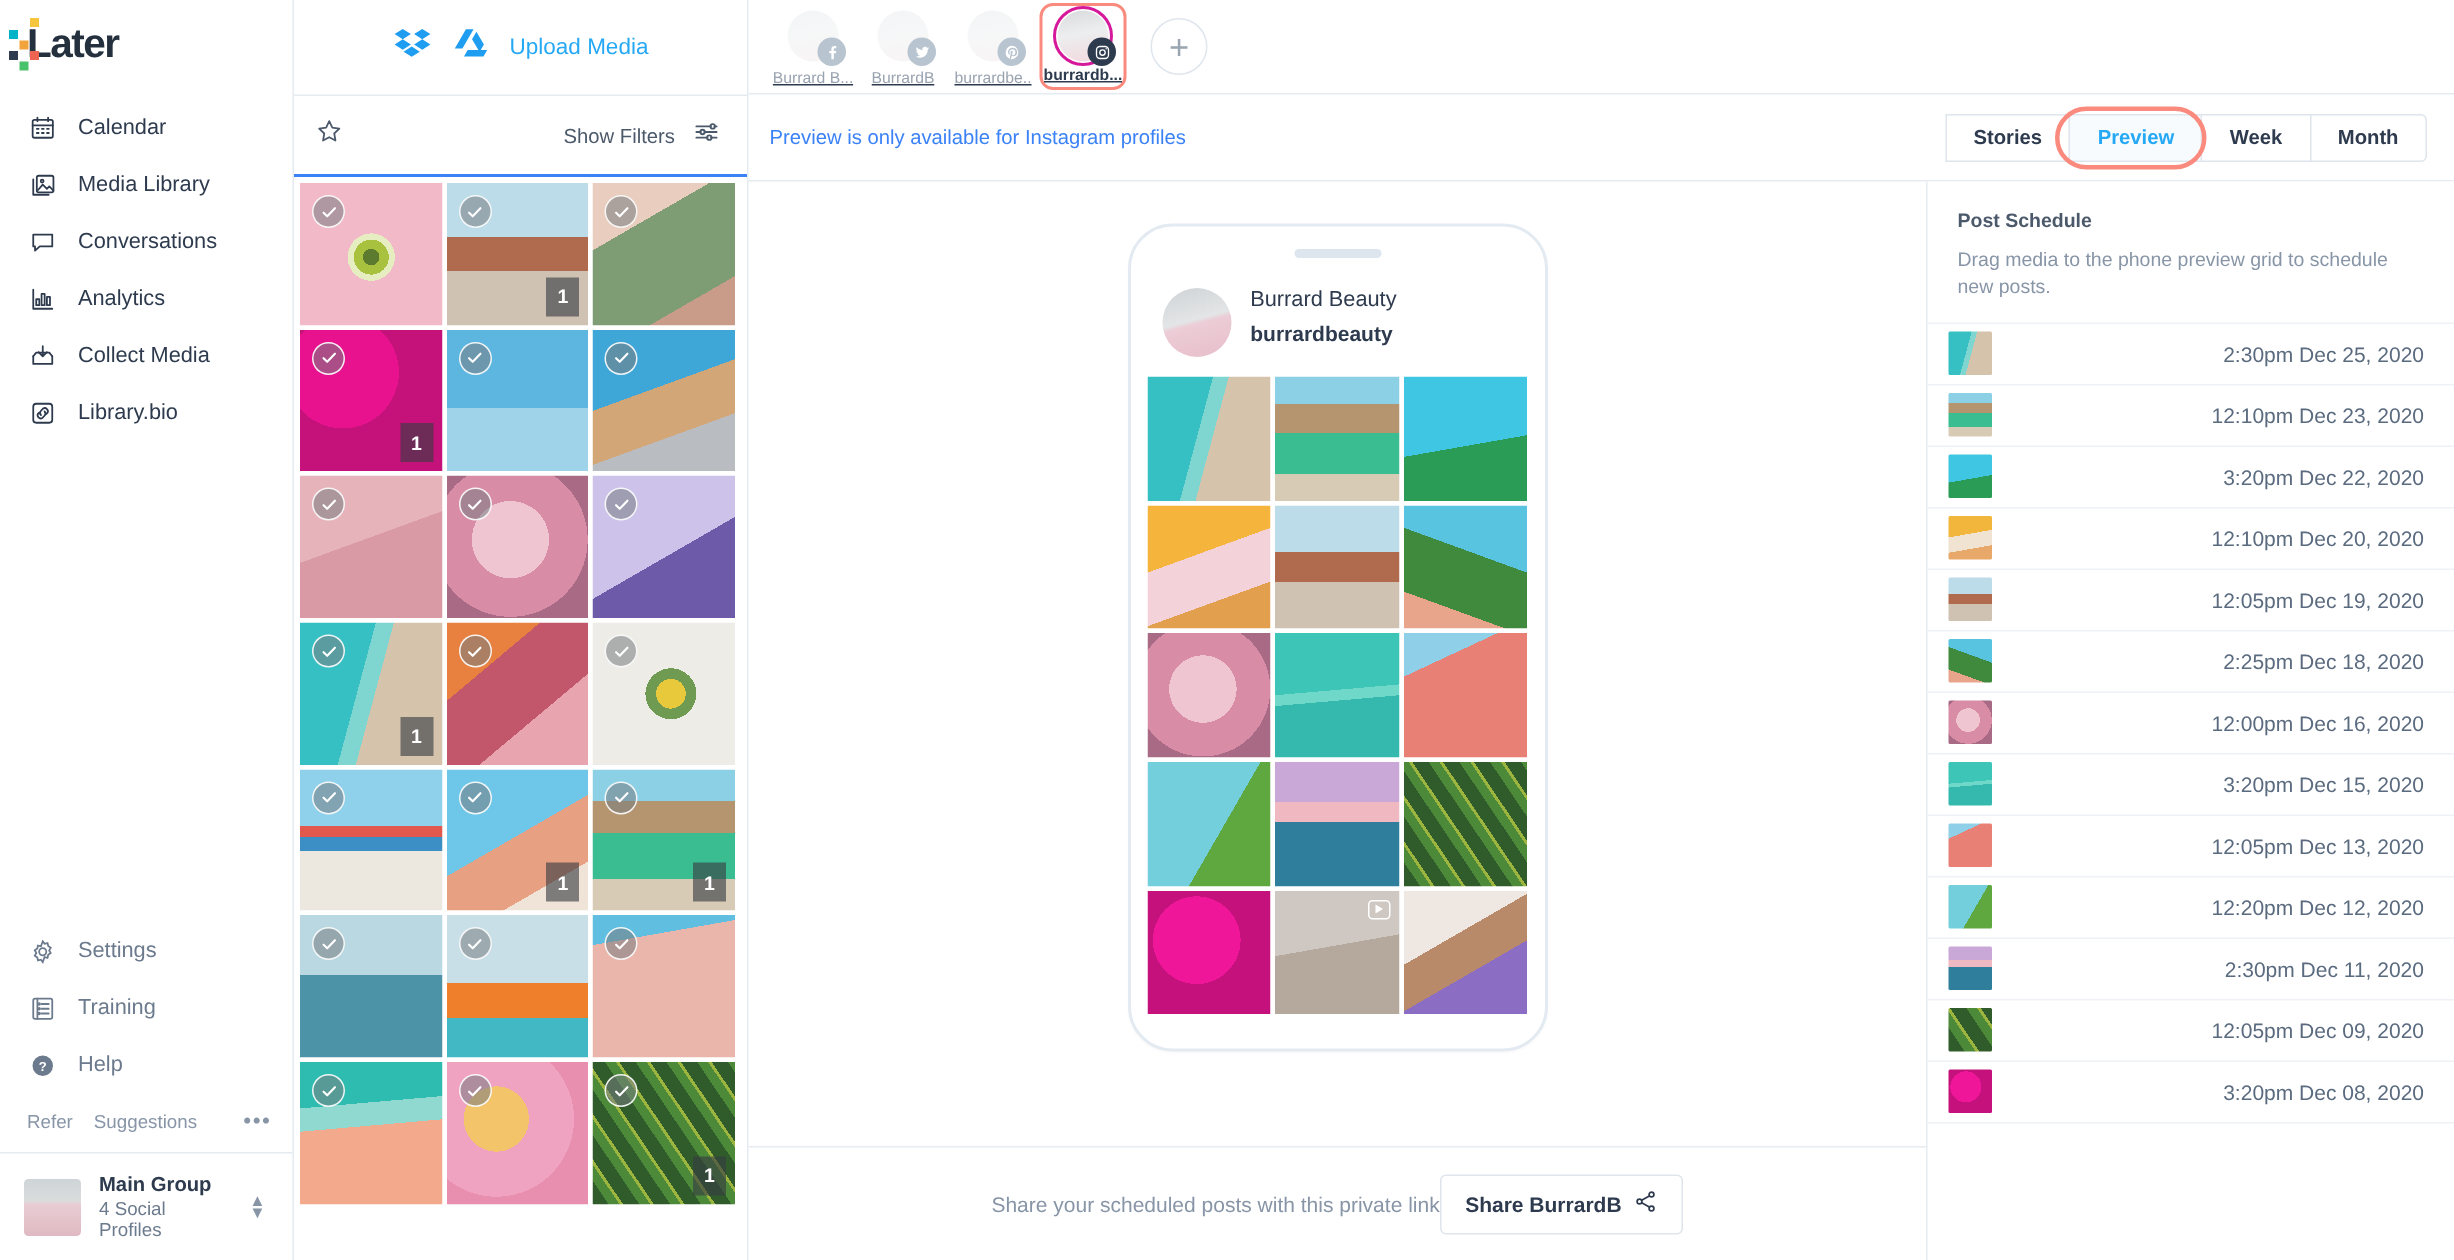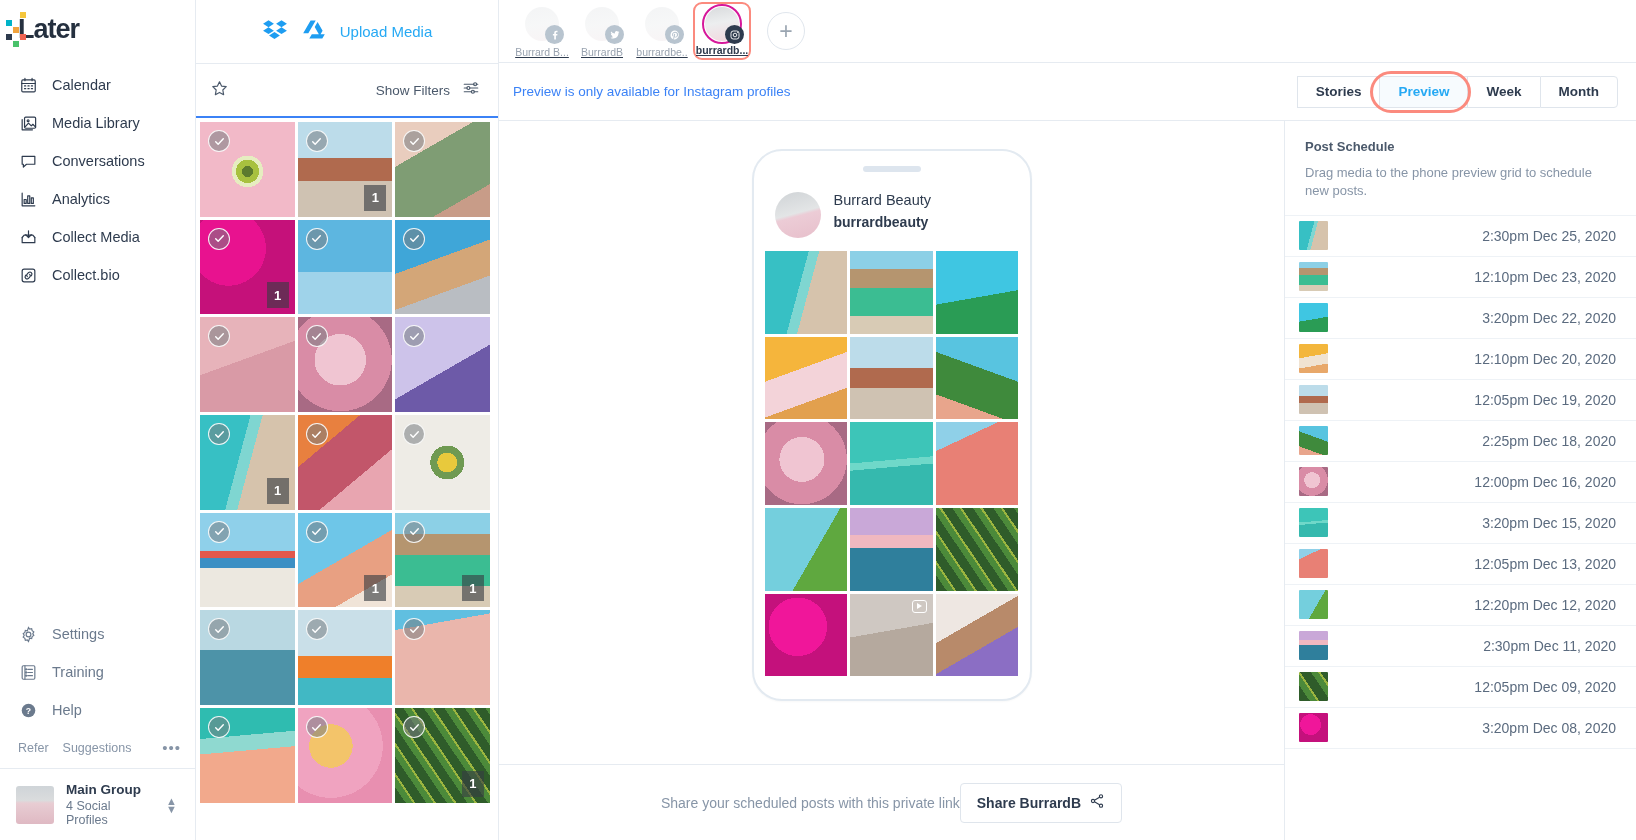--- a/index.html
+++ b/index.html
@@ -340,21 +340,21 @@
           <span>Collect Media</span>
         </div>
         <div class="nav-item">
           <span class="ico">
             <svg viewBox="0 0 24 24" fill="none" stroke="#2e3b4e" stroke-width="1.5" stroke-linecap="round" stroke-linejoin="round">
               <rect x="4" y="4" width="16" height="16" rx="2.5"></rect>
               <path d="M10.5 13.5a2.6 2.6 0 0 1 0-3.6l1.8-1.8a2.6 2.6 0 0 1 3.6 3.6l-.9.9"></path>
               <path d="M13.5 10.5a2.6 2.6 0 0 1 0 3.6l-1.8 1.8a2.6 2.6 0 0 1-3.6-3.6l.9-.9"></path>
             </svg>
           </span>
-          <span>Collect.bio</span>
+          <span>Library.bio</span>
         </div>
       </nav>
 
     <div class="sidebar-spacer"></div>
 
     <nav class="nav-bottom" id="nav-bottom">
         <div class="nav-item">
           <span class="ico">
             <svg viewBox="0 0 24 24" fill="none" stroke="#6b7a8d" stroke-width="1.5">
               <circle cx="12" cy="12" r="3"></circle>

